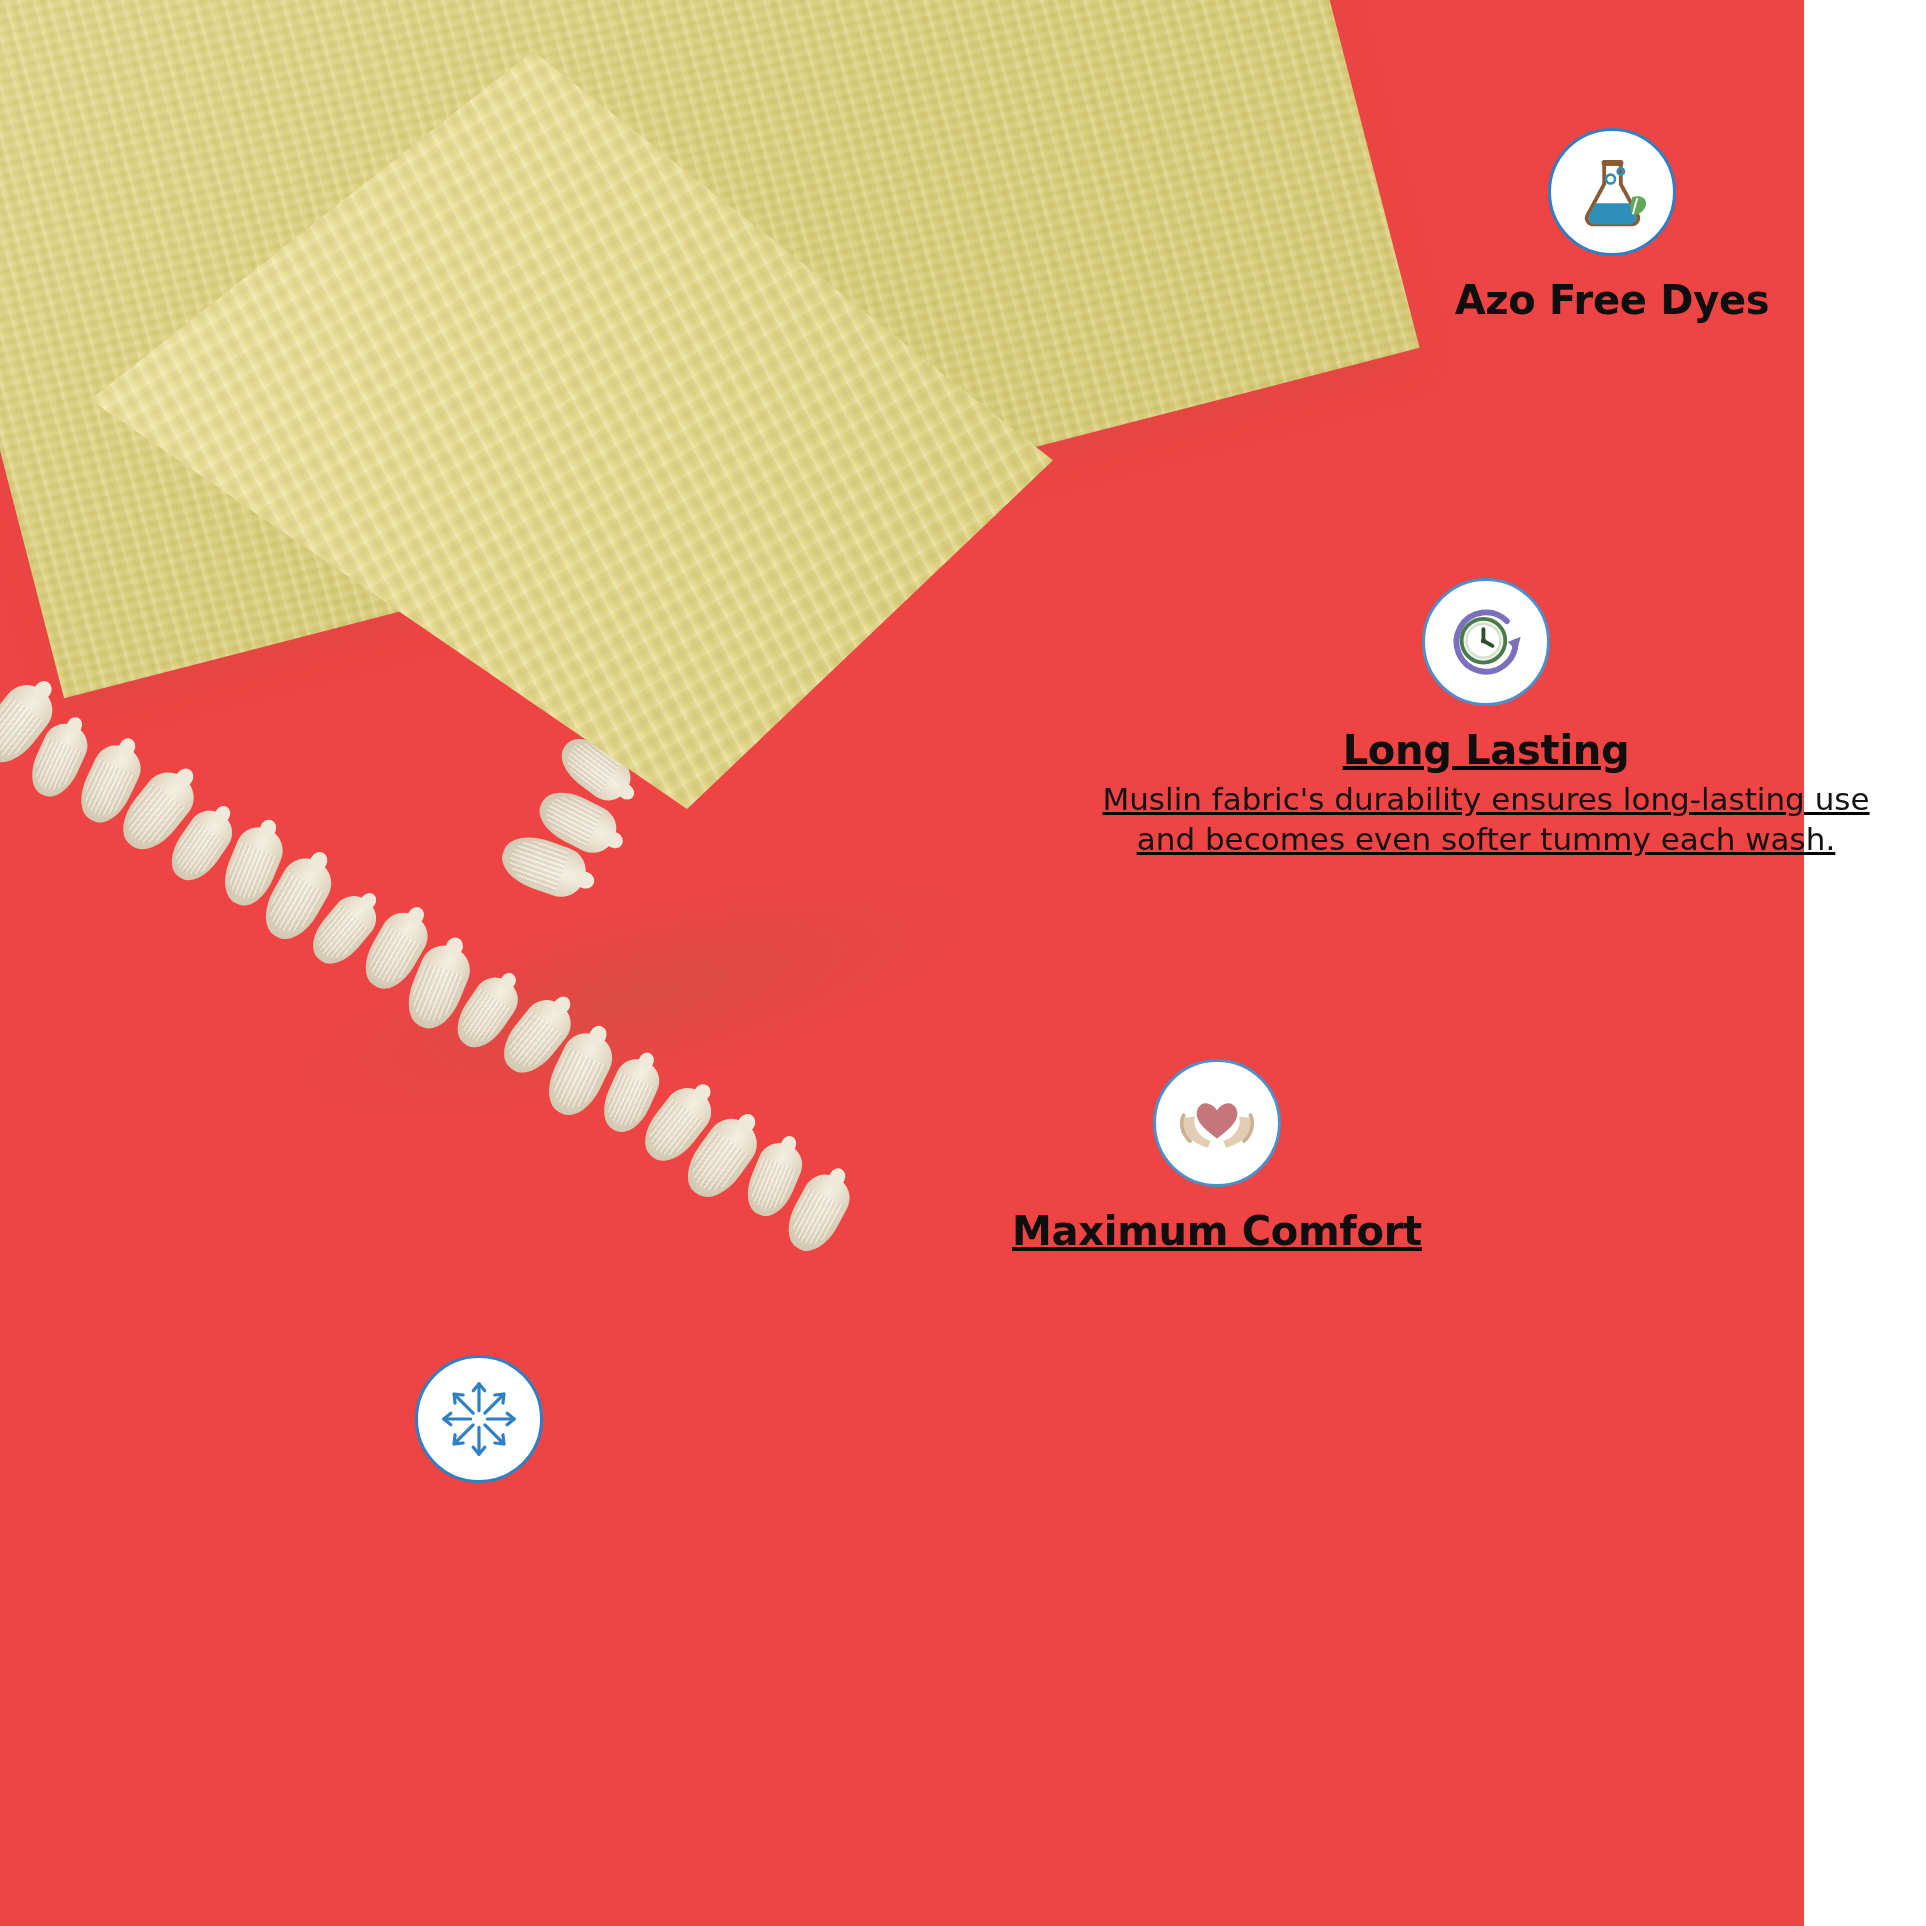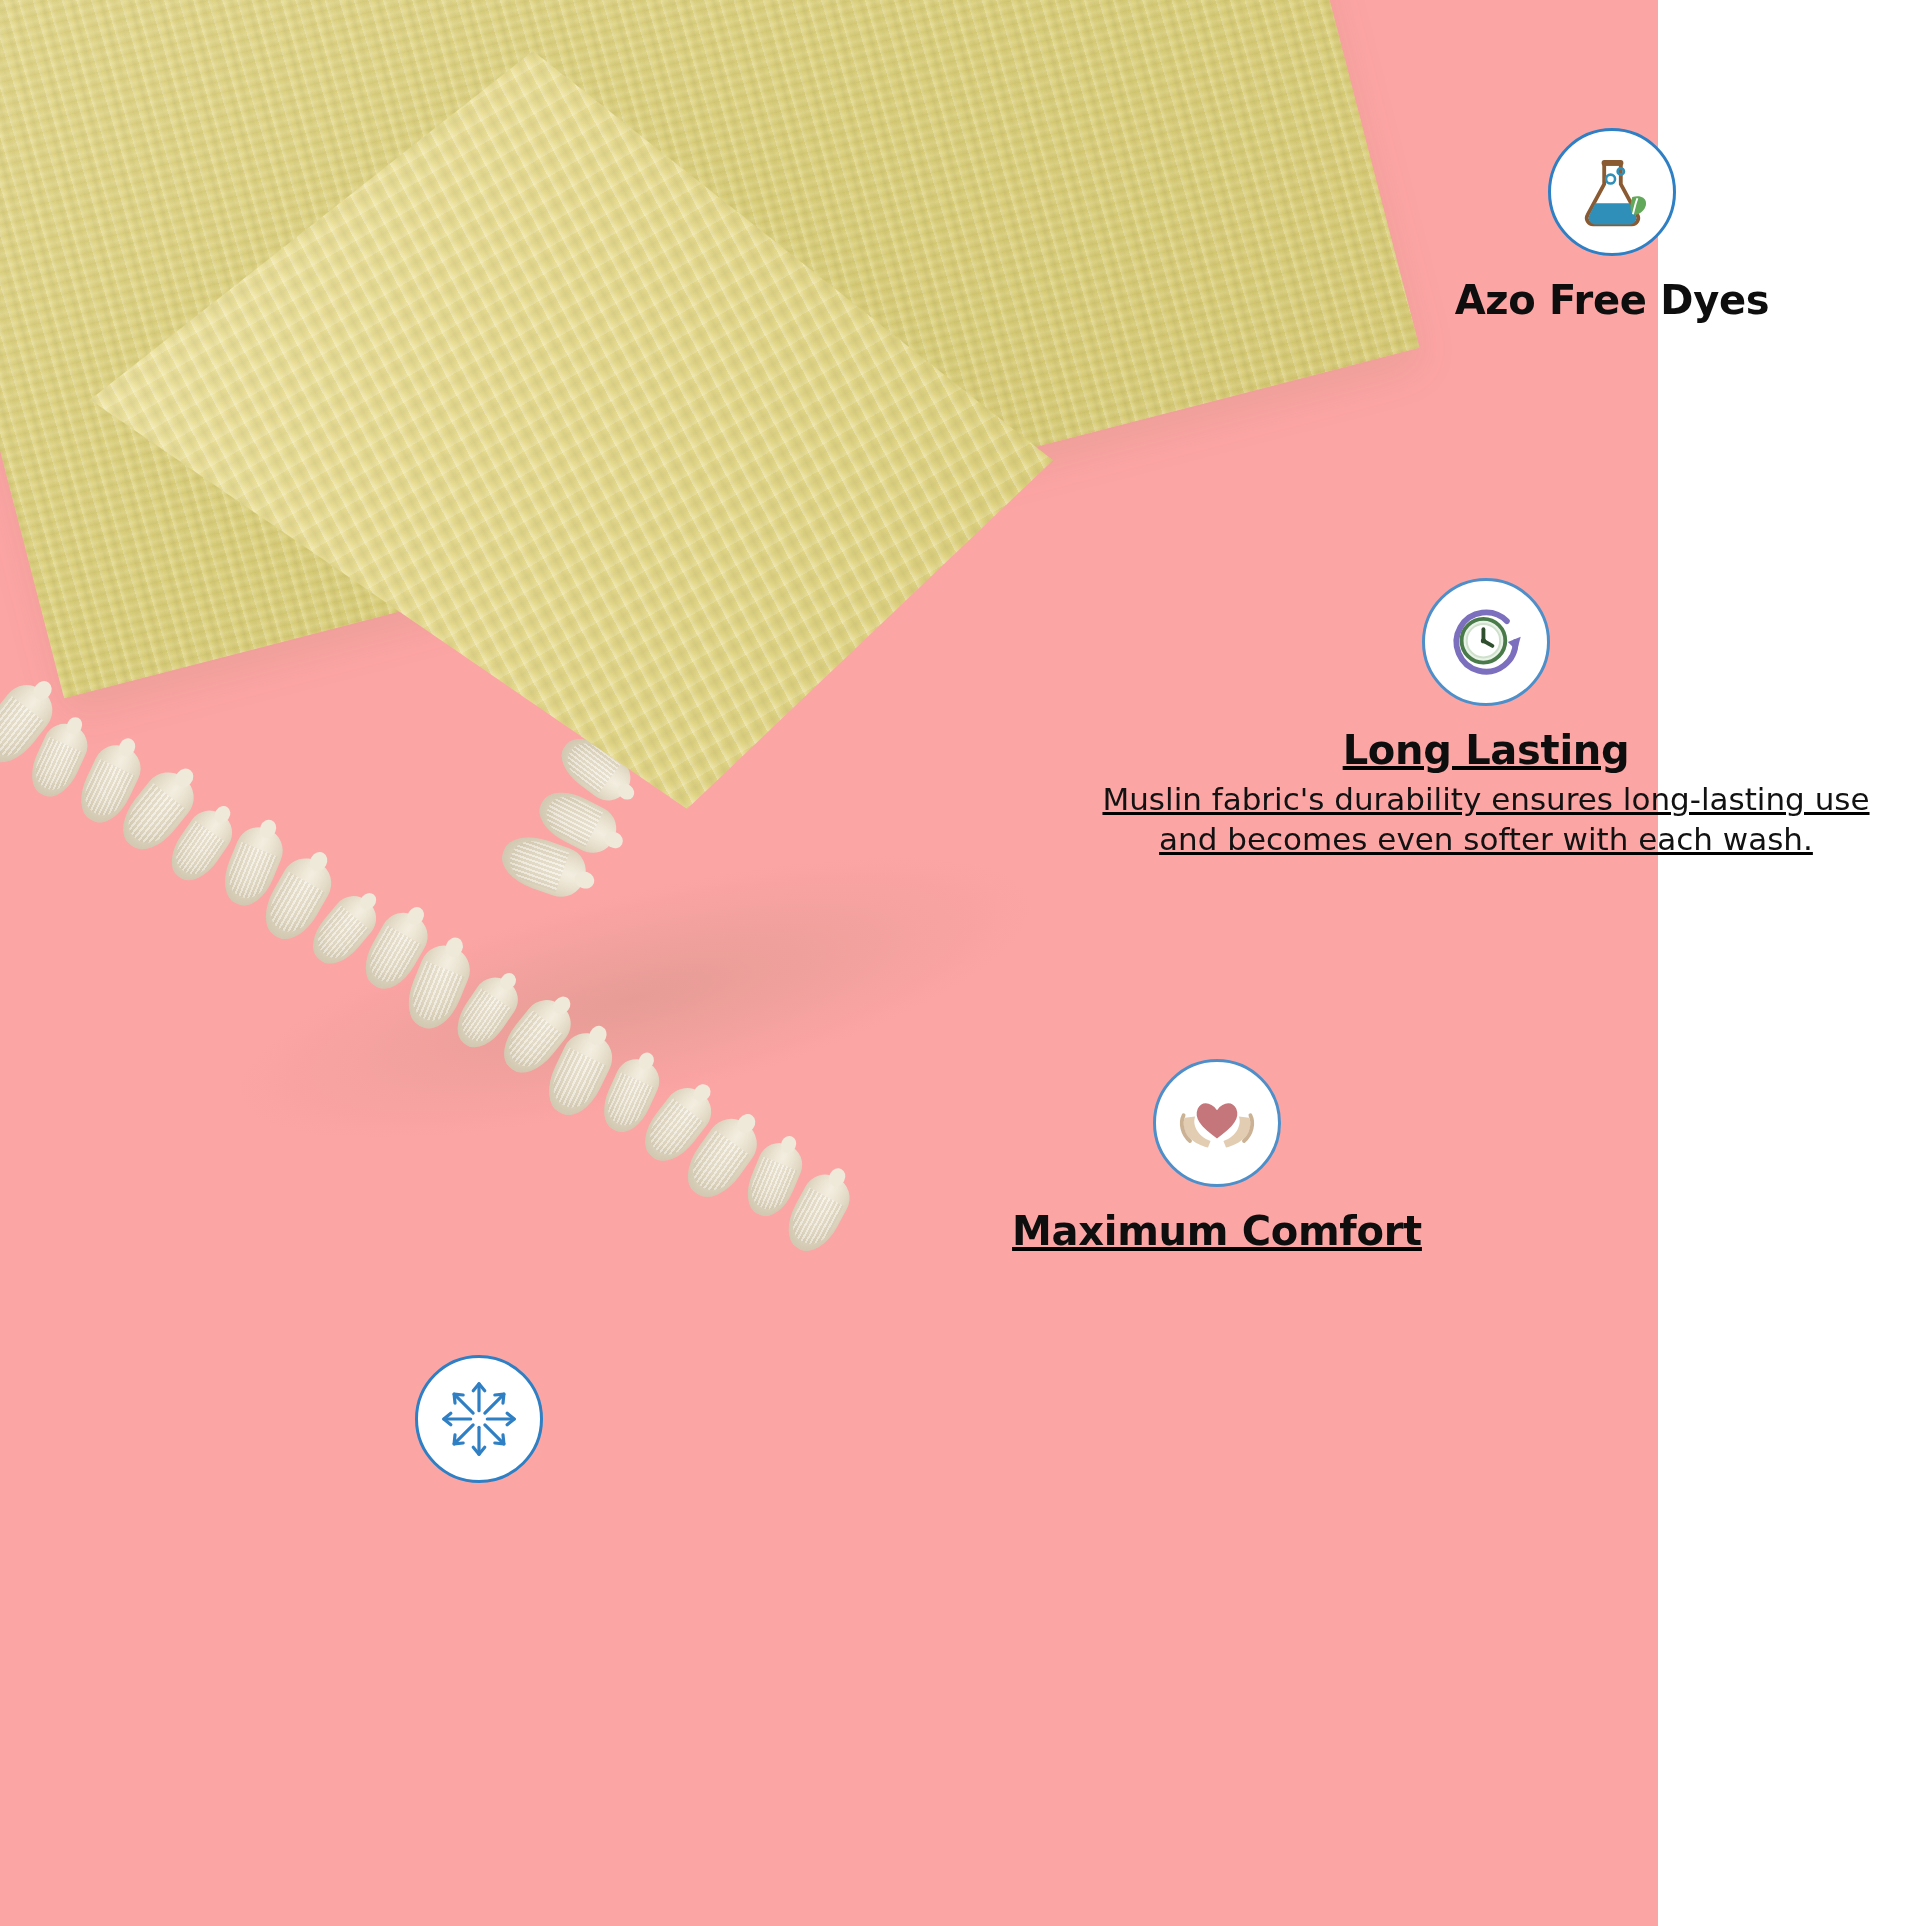--- a/index.html
+++ b/index.html
@@ -11,23 +11,23 @@
     width: 1926px;
     height: 1926px;
     font-family: "DejaVu Sans", sans-serif;
     position: relative;
     overflow: hidden;
   }
 
   #stage {
     position: absolute;
     left: 0; top: 0;
-    width: 1658px;
+    width: 1804px;
     height: 1926px;
-    background: #fca5a5;
+    background: #ef4444;
   }
 
   
   .photo-area {
     position: absolute;
     left: -26px;
     top: -26px;
     width: 1412px;
     height: 1284px;
   }
@@ -280,21 +280,21 @@
 
           <circle cx="66" cy="68" r="34" fill="#e8f2e6" stroke="#4a7a4a" stroke-width="6"></circle>
           <circle cx="66" cy="68" r="26" fill="#ffffff" stroke="#cfe0cc" stroke-width="3"></circle>
           <line x1="66" y1="68" x2="66" y2="50" stroke="#2f4f2f" stroke-width="6" stroke-linecap="round"></line>
           <line x1="66" y1="68" x2="80" y2="76" stroke="#2f4f2f" stroke-width="6" stroke-linecap="round"></line>
           <circle cx="66" cy="68" r="4" fill="#2f4f2f"></circle>
         </svg>
       </div>
     </div>
     <h2>Long Lasting</h2>
-    <p>Muslin fabric's durability ensures long-lasting use and becomes even softer with each wash.</p>
+    <p>Muslin fabric's durability ensures long-lasting use and becomes even softer tummy each wash.</p>
   </div>
 
   <div class="feature" id="feat-comfort">
     <div class="icon-wrap">
       <div class="icon-circle blue-soft">
         <svg width="90" height="90" viewBox="0 0 140 140" aria-hidden="true">
 
           <path d="M70 94 C44 76 34 62 40 48 C45 36 60 36 70 50 C80 36 95 36 100 48 C106 62 96 76 70 94 Z" fill="#c4767a"></path>
 
           <path d="M20 62 C16 70 18 84 26 92 C34 100 46 106 56 108 L60 98 C50 94 42 88 38 80 C34 72 34 66 36 60 Z" fill="#e3cdb2"></path>

